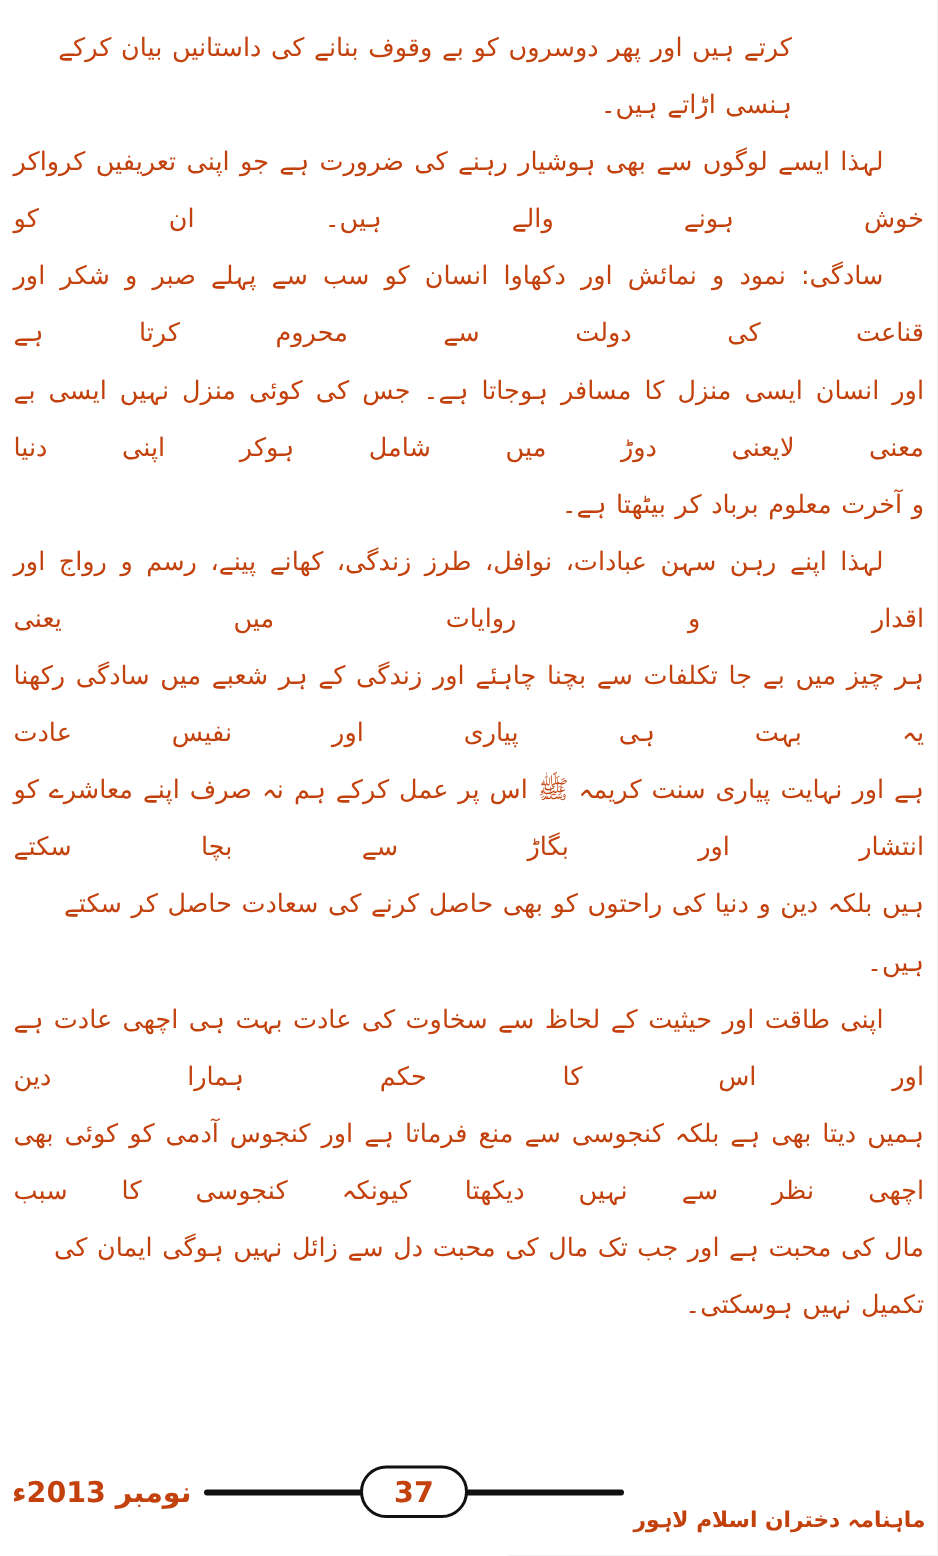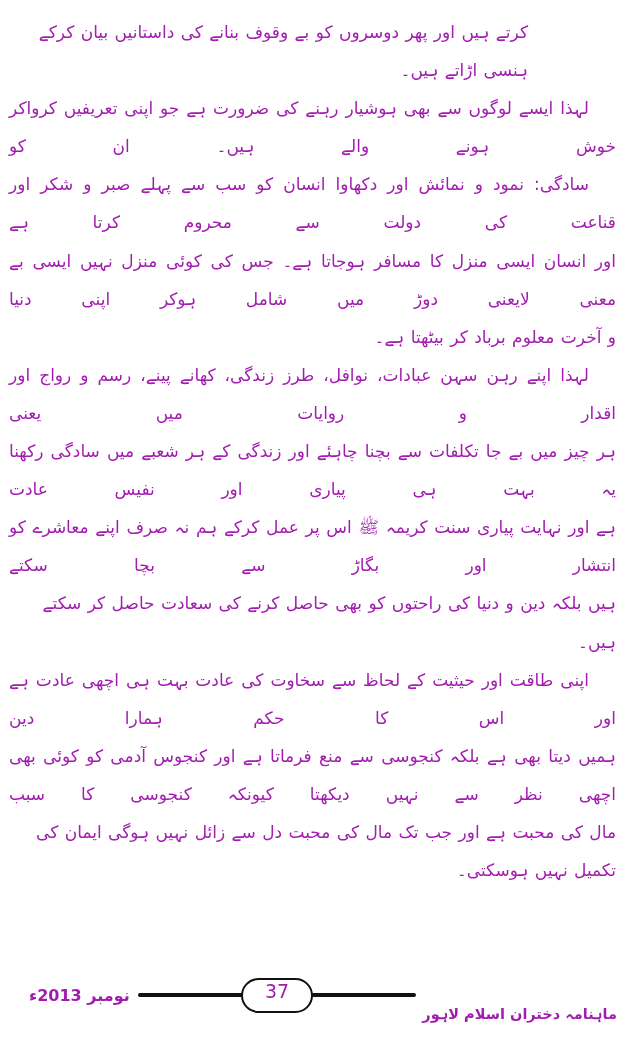--- a/index.html
+++ b/index.html
@@ -5,21 +5,21 @@
   html, body {
     margin: 0;
     padding: 0;
     background: #e8e8e8;
   }
   .page {
     position: relative;
     width: 625px;
     height: 1037px;
     background: #ffffff;
-    color: #a21caf;
+    color: #c2410c;
     overflow: hidden;
     font-family: "DejaVu Sans", sans-serif;
   }
   .body-text {
     direction: rtl;
     unicode-bidi: embed;
     padding: 13px 9px 0 9px;
     font-size: 17px;
     line-height: 38.1px;
   }
@@ -68,33 +68,34 @@
     background: #111111;
     border-radius: 2px;
   }
   .footer .page-pill {
     border: 2.5px solid #111111;
     border-radius: 19px;
     background: #ffffff;
     min-width: 44px;
     height: 31px;
     display: flex;
+    align-items: center;
     justify-content: center;
     font-size: 19px;
     padding: 0 12px;
     margin: 0 -2px;
     direction: ltr;
     z-index: 1;
+    font-weight: bold;
   }
   .footer .issue-date {
-    font-size: 16px;
+    font-size: 19px;
     font-weight: bold;
     white-space: nowrap;
     padding-right: 8px;
-    margin-left: 21px;
   }
 </style>
 </head>
 <body>
 
 <div class="page">
 
   <div class="body-text">
 
   <div class="line cont-end">کرتے ہیں اور پھر دوسروں کو بے وقوف بنانے کی داستانیں بیان کرکے ہنسی اڑاتے ہیں۔</div>

